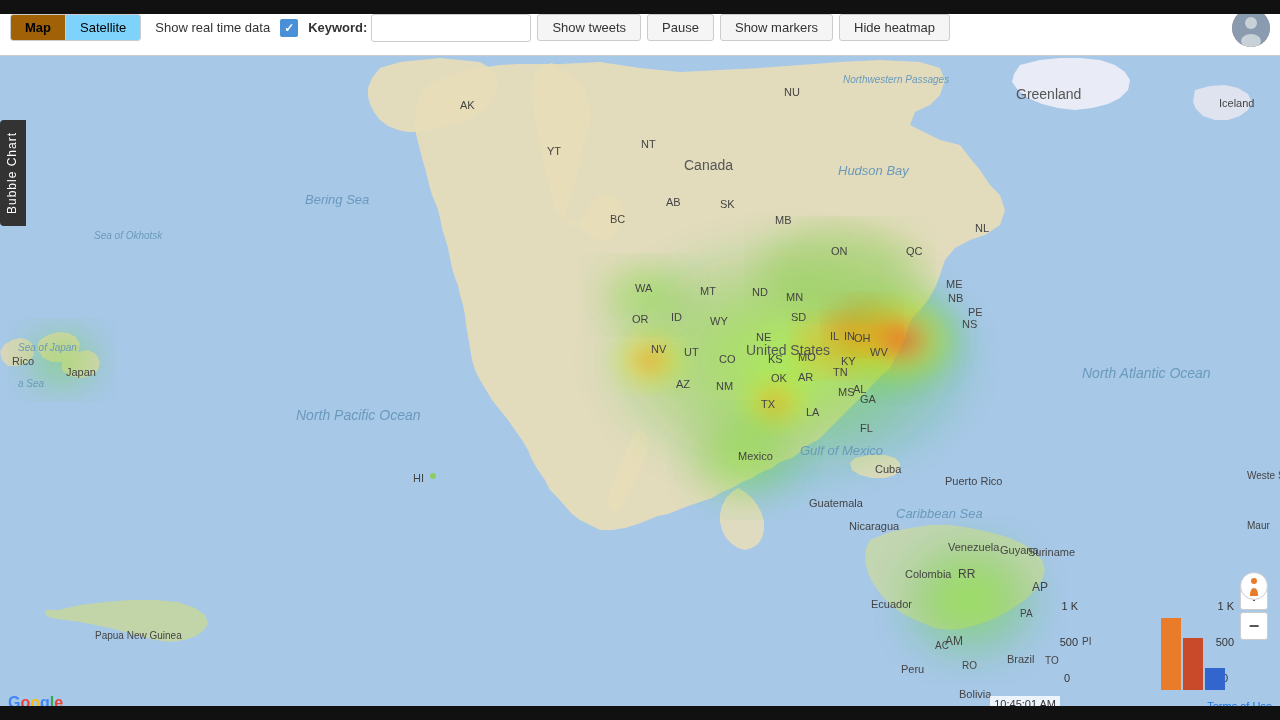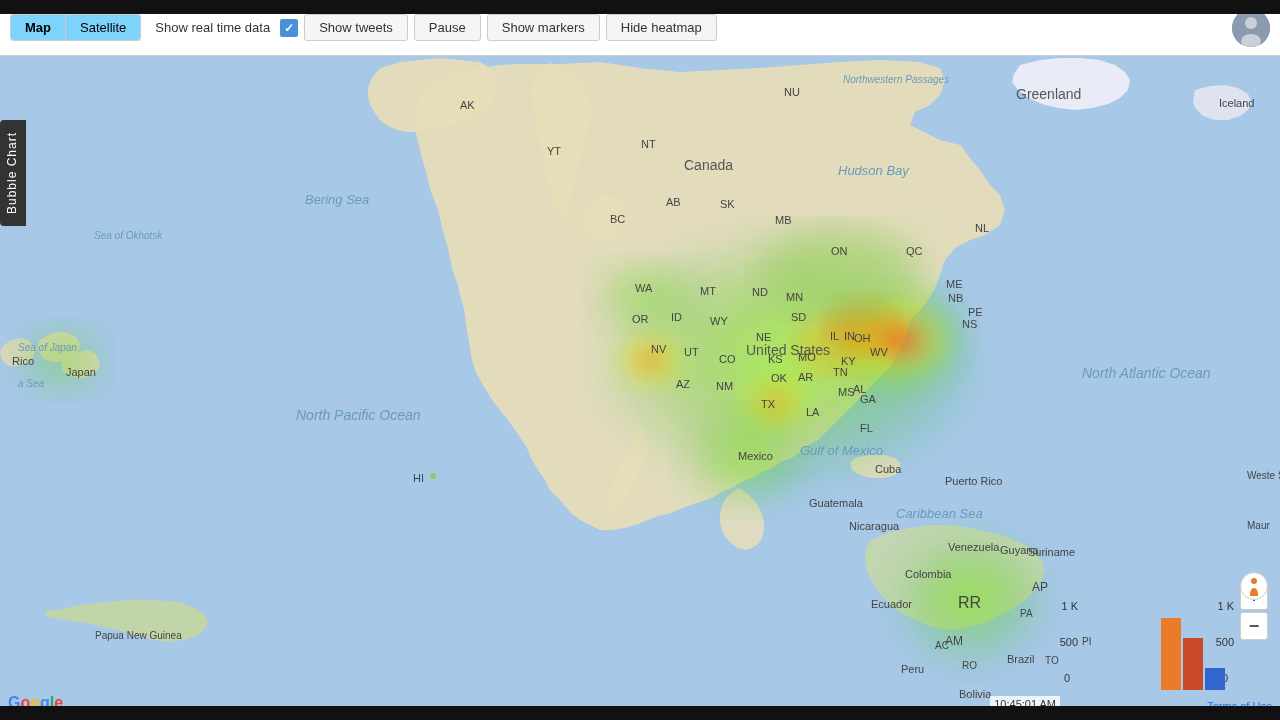--- a/index.html
+++ b/index.html
@@ -47,21 +47,21 @@
 
     .map-type-btn {
       padding: 5px 14px;
       font-size: 13px;
       cursor: pointer;
       background: #7dd3fc;
       border: none;
       border-right: 1px solid #ccc;
     }
     .map-type-btn:last-child { border-right: none; }
-    .map-type-btn.active { background: #7dd3fc; font-weight: bold; }
+    .map-type-btn.active { background: #a16207; font-weight: bold; }
 
     .show-realtime-label {
       font-size: 13px;
       color: #333;
     }
 
     .checkbox-icon {
       width: 18px;
       height: 18px;
       background: #4a90d9;
@@ -431,34 +431,38 @@
   <div class="map-label ocean" style="left:843px;top:74px;font-size:10px">Northwestern Passages</div>
   <div class="map-label ocean" style="left:18px;top:342px;font-size:10px">Sea of Japan</div>
   <div class="map-label ocean" style="left:18px;top:378px;font-size:10px">a Sea</div>
 
   <div class="map-label" style="left:945px;top:634px;font-size:12px">AM</div>
   <div class="map-label" style="left:1020px;top:608px;font-size:10px">PA</div>
   <div class="map-label" style="left:1032px;top:580px;font-size:12px">AP</div>
   <div class="map-label" style="left:962px;top:660px;font-size:10px">RO</div>
   <div class="map-label" style="left:1045px;top:655px;font-size:10px">TO</div>
   <div class="map-label" style="left:1082px;top:636px;font-size:10px">PI</div>
-  <div class="map-label" style="left:958px;top:594px;font-size:16px">RR</div>
+  <div class="map-label" style="left:958px;top:567px;font-size:12px">RR</div>
   <div class="map-label" style="left:935px;top:640px;font-size:10px">AC</div>
   <div class="map-label" style="left:1247px;top:470px;font-size:10px">Weste Sahar</div>
   <div class="map-label" style="left:1247px;top:520px;font-size:10px">Maur</div>
 
   <div class="toolbar">
     <div class="map-type-group">
       <button class="map-type-btn active">Map</button>
       <button class="map-type-btn">Satellite</button>
     </div>
 
     <span class="show-realtime-label">Show real time data</span>
     <div class="checkbox-icon"></div>
 
+    <div class="keyword-container">
+      <span class="keyword-label">Keyword:</span>
+      <input class="keyword-input" type="text" value="" style="">
+    </div>
 
     <button class="toolbar-btn">Show tweets</button>
     <button class="toolbar-btn">Pause</button>
     <button class="toolbar-btn">Show markers</button>
     <button class="toolbar-btn">Hide heatmap</button>
 
     <div class="avatar">
       <svg width="38" height="38" viewBox="0 0 38 38">
         <circle cx="19" cy="19" r="19" fill="#8a9bb0"></circle>
         <circle cx="19" cy="14" r="6" fill="#c8d0d8"></circle>

